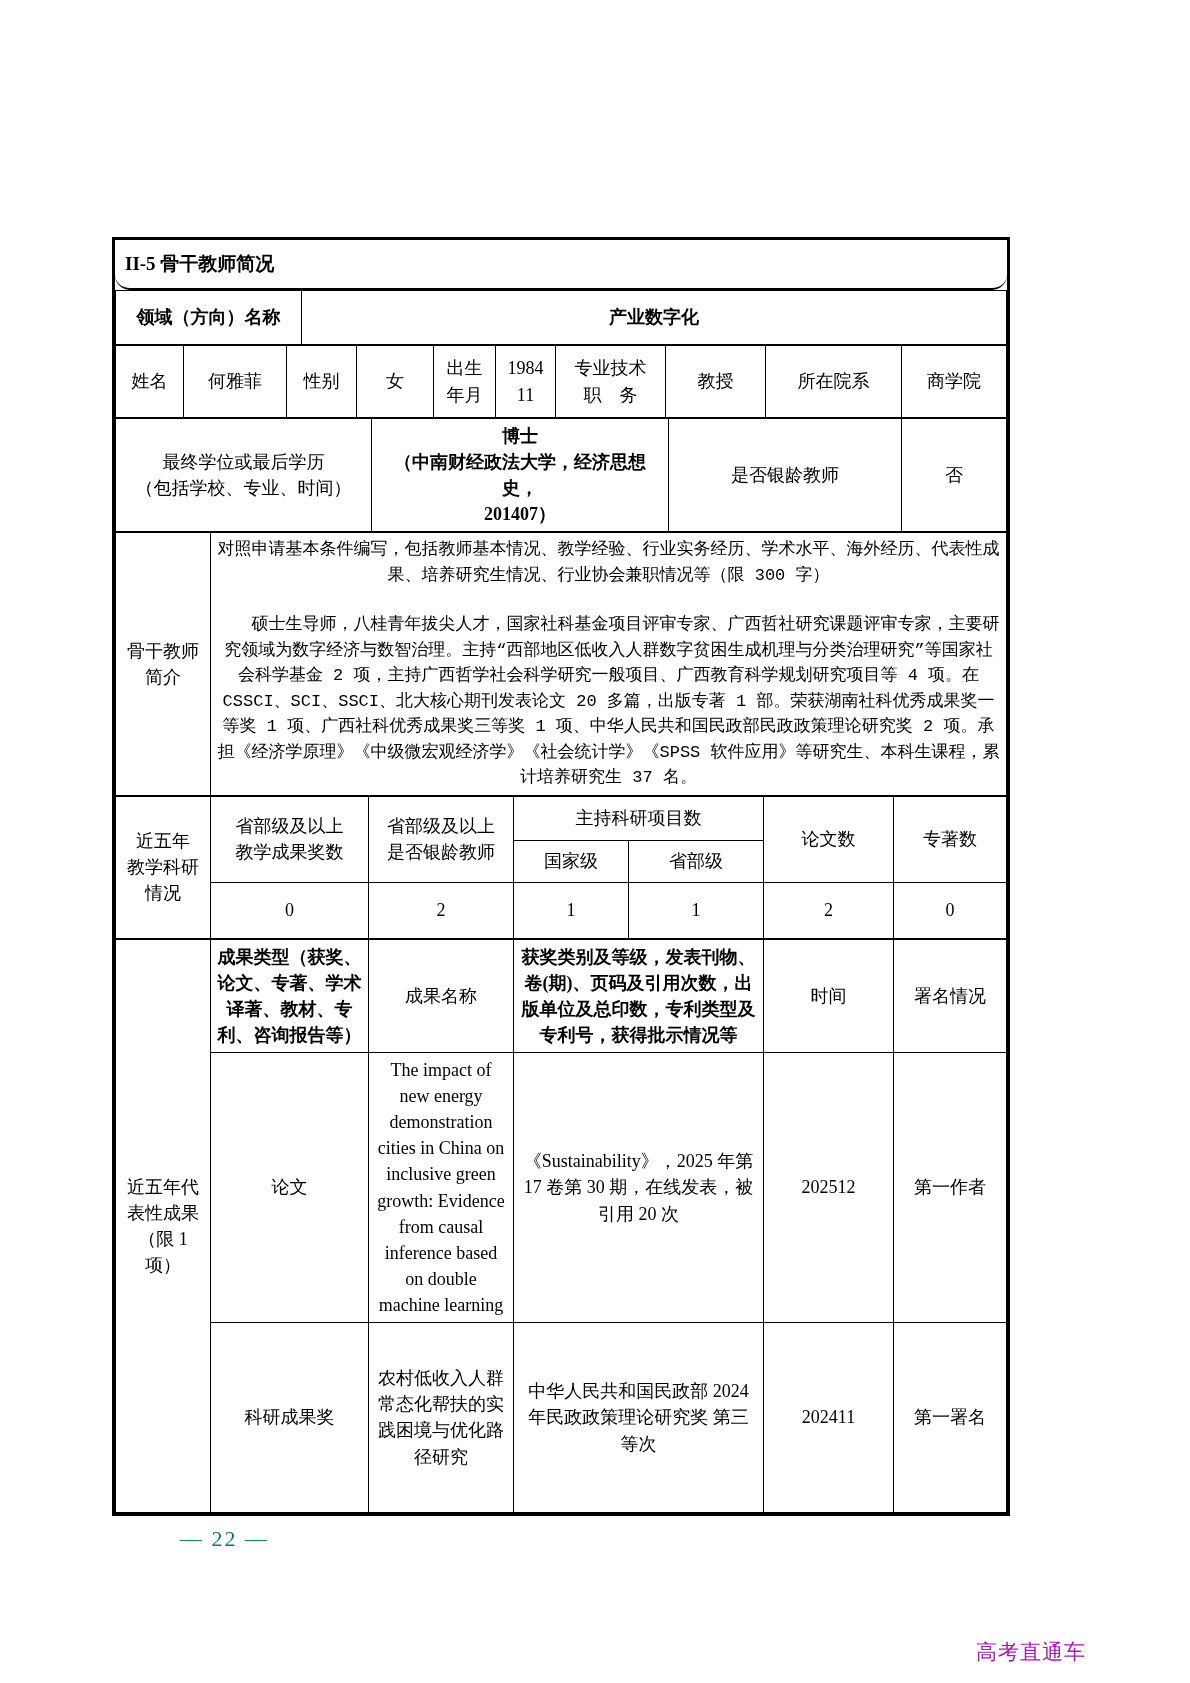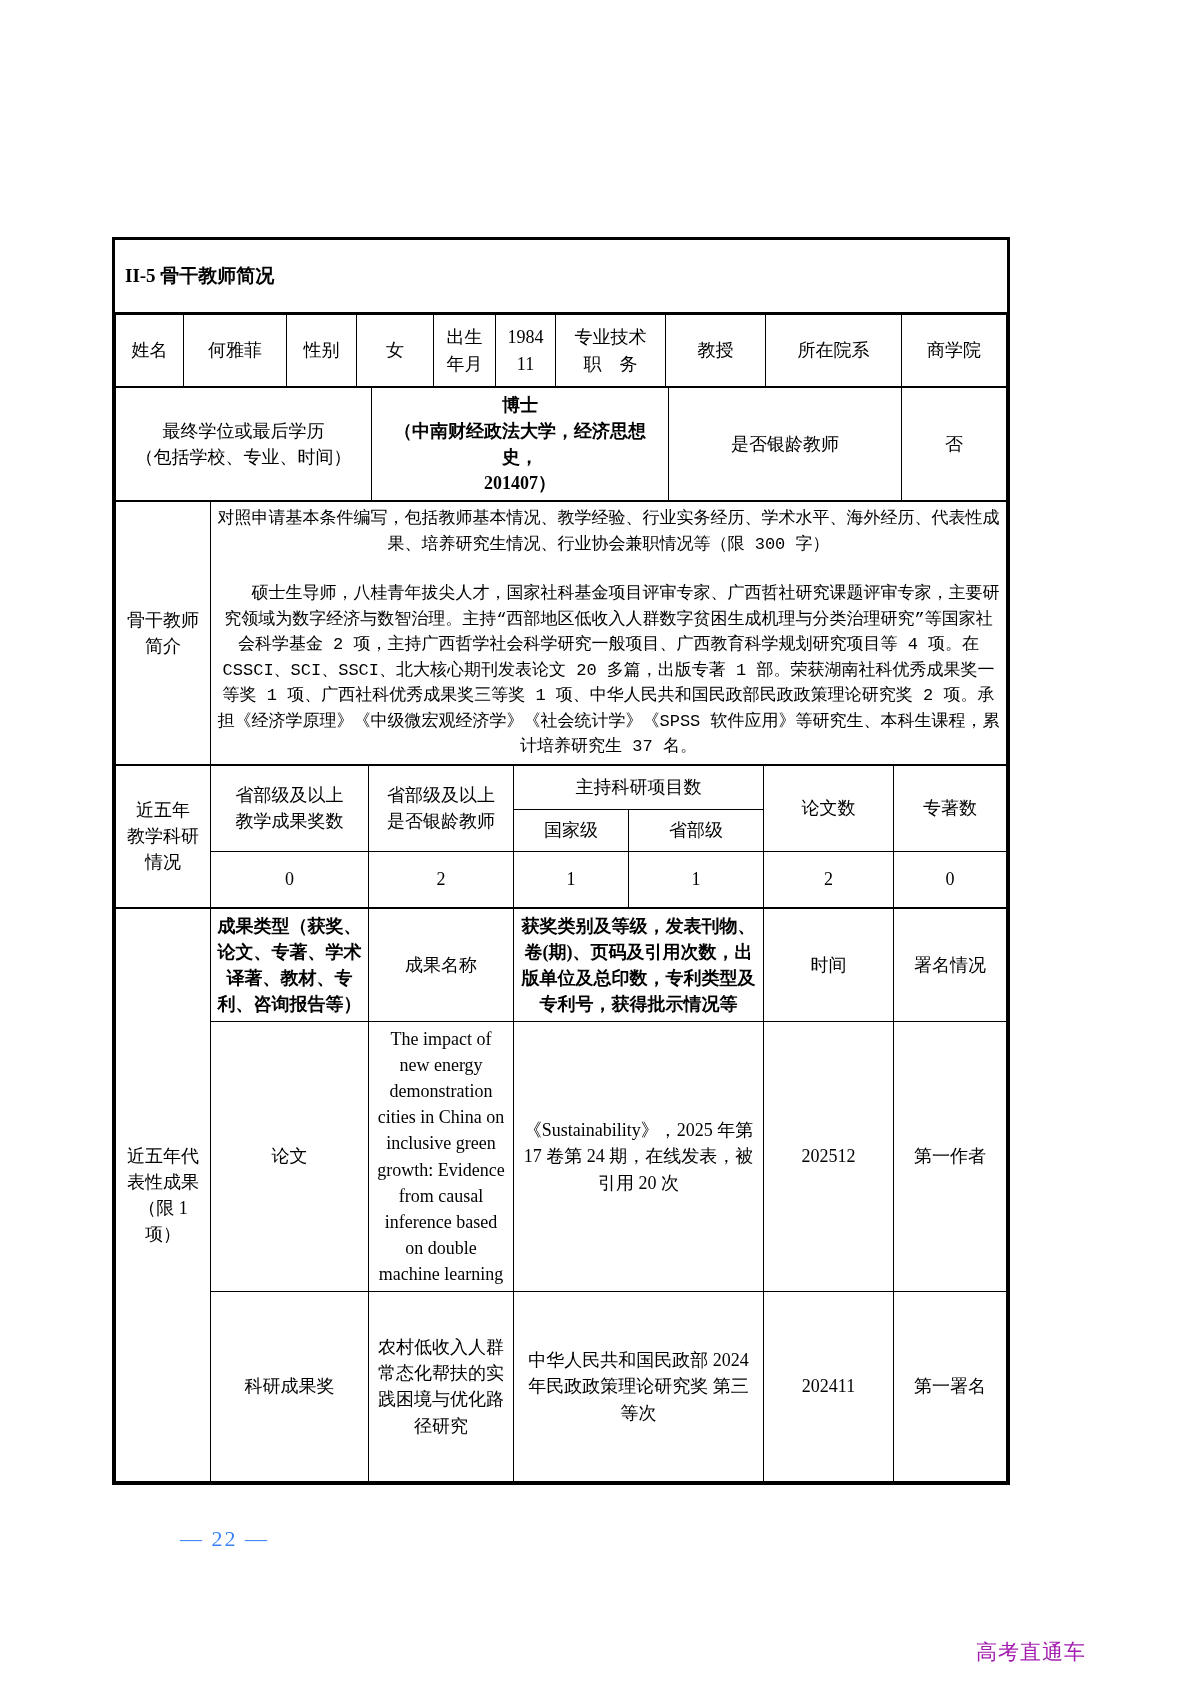--- a/index.html
+++ b/index.html
@@ -10,56 +10,69 @@
     font-family: "Liberation Serif", "DejaVu Serif", serif;
     color: #000;
   }
   .page { position: relative; width: 1190px; height: 1683px; overflow: hidden; background:#fff; }
 
   .form-wrap {
     position: absolute; left: 112px; top: 237px; width: 898px;
     border: 3px solid #000; background: #fff;
   }
   .title-band {
-    height: 74px; display: flex; align-items: center;
+    height: 50px; display: flex; align-items: center;
     padding: 4px 10px; font-weight: bold; font-size: 19px;
     border-bottom: 2px solid #000;
+    border-radius: 15px;
   }
   table.band { width: 100%; border-collapse: collapse; table-layout: fixed; }
   table.band td {
     border: 1px solid #000;
     text-align: center; vertical-align: middle;
     font-size: 18px; line-height: 1.45;
     padding: 4px 6px; word-break: break-word;
   }
   .bold { font-weight: bold; }
   .ln { display: block; }
   td.para-cell { text-align: left; vertical-align: top; padding: 10px 13px; font-family: Liberation Mono, monospace; }
   .para-cell p { margin: 0; font-size: 17px; line-height: 1.5; }
   .para-cell p.indent { text-indent: 2em; margin-top: 1.4em; }
   td.small-pad { padding: 4px 7px; font-weight: bold; }
   .footer-page {
     position: absolute; left: 180px; top: 1526px;
-    font-size: 22px; letter-spacing: 2px; color: #3b82f6;
+    font-size: 22px; letter-spacing: 2px; color: #0f766e;
   }
   .watermark {
     position: absolute; right: 104px; top: 1638px;
     font-family: "Liberation Sans", "DejaVu Sans", sans-serif;
     font-size: 21px; color: #a21caf; letter-spacing: 1px;
   }
 </style>
 </head>
 <body>
 
 <div class="page">
 
   <div class="form-wrap">
 
     <div class="title-band">II-5 骨干教师简况</div>
 
+    <table class="band">
+      <colgroup>
+          <col style="width:186px">
+          <col>
+        </colgroup>
+      <tbody>
+          <tr style="height:54px">
+        <td class="bold">领域（方向）名称</td>
+        <td class="bold">产业数字化</td>
+      </tr>
+    </tbody>
+      </table>
 
     <table class="band">
       <colgroup>
         <col style="width:68px">
           <col style="width:103px">
           <col style="width:70px">
           <col style="width:77px">
         <col style="width:62px">
           <col style="width:60px">
           <col style="width:110px">
@@ -197,21 +210,21 @@
         </td>
         <td class="small-pad">成果类型（获奖、论文、专著、学术译著、教材、专利、咨询报告等）</td>
         <td>成果名称</td>
         <td class="small-pad">获奖类别及等级，发表刊物、卷(期)、页码及引用次数，出版单位及总印数，专利类型及专利号，获得批示情况等</td>
         <td>时间</td>
         <td>署名情况</td>
       </tr>
       <tr style="height:248px">
         <td>论文</td>
         <td>The impact of new energy demonstration cities in China on inclusive green growth: Evidence from causal inference based on double machine learning</td>
-        <td>《Sustainability》，2025 年第 17 卷第 24 期，在线发表，被引用 20 次</td>
+        <td>《Sustainability》，2025 年第 17 卷第 30 期，在线发表，被引用 20 次</td>
         <td>202512</td>
         <td>第一作者</td>
       </tr>
       <tr style="height:190px">
         <td>科研成果奖</td>
         <td>农村低收入人群常态化帮扶的实践困境与优化路径研究</td>
         <td>中华人民共和国民政部 2024 年民政政策理论研究奖 第三等次</td>
         <td>202411</td>
         <td>第一署名</td>
       </tr>

